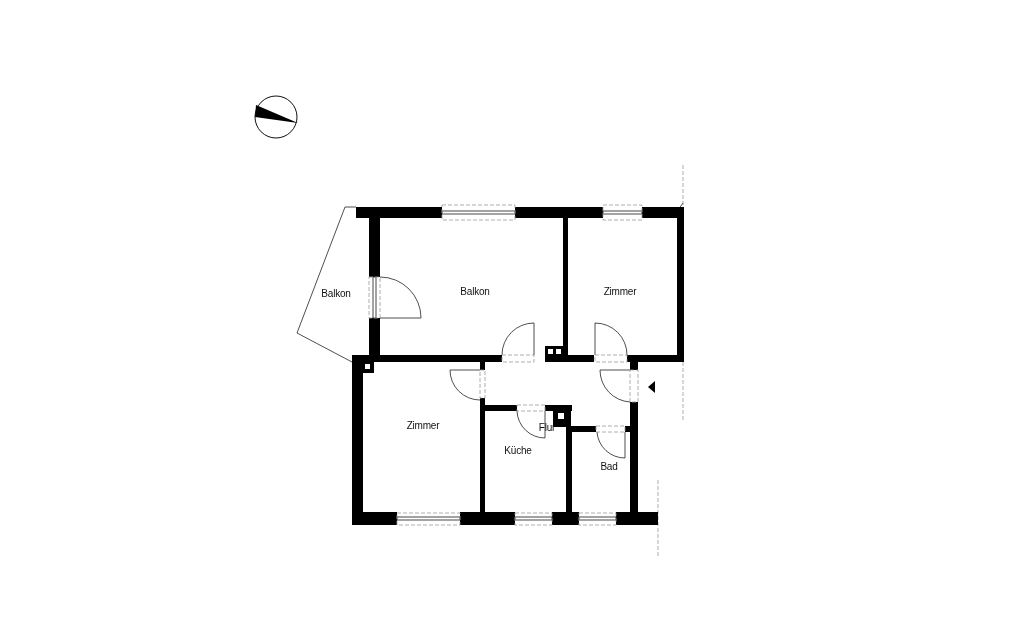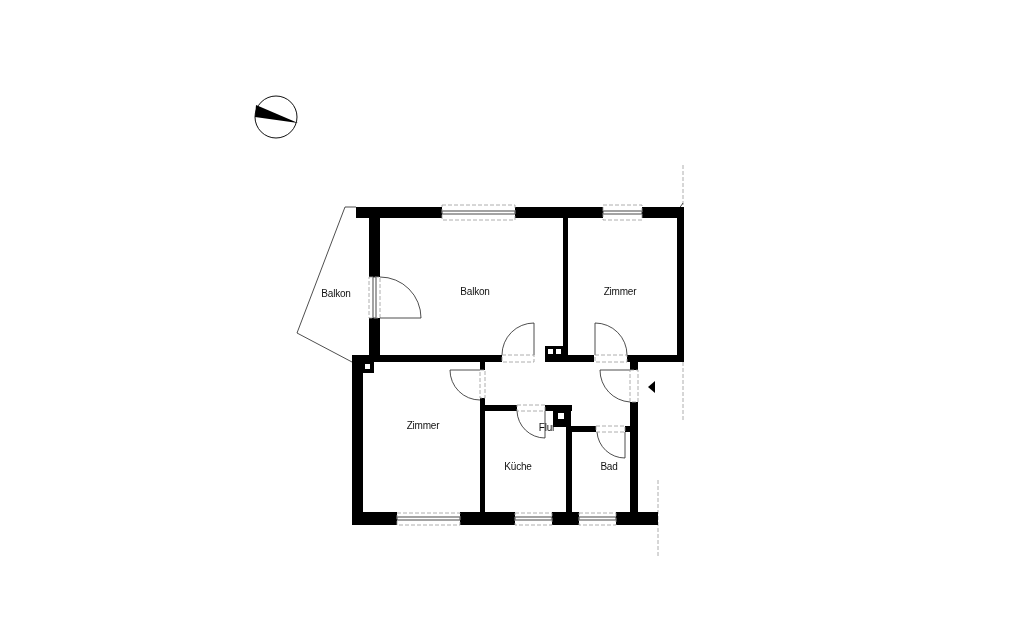--- a/index.html
+++ b/index.html
@@ -123,14 +123,14 @@
   </g>
 
   <polygon points="648,387 655,381 655,393" fill="#000"></polygon>
 </svg>
 
 <div class="label" style="left:336px;top:293px;">Balkon</div>
 <div class="label" style="left:475px;top:291px;">Balkon</div>
 <div class="label" style="left:620px;top:291px;">Zimmer</div>
 <div class="label" style="left:547px;top:385px;margin-top:42px;">Flur</div>
 <div class="label" style="left:423px;top:425px;">Zimmer</div>
-<div class="label" style="left:518px;top:466px;">Küche</div>
+<div class="label" style="left:518px;top:450px;">Küche</div>
 <div class="label" style="left:609px;top:466px;">Bad</div>
 
 </body></html>

